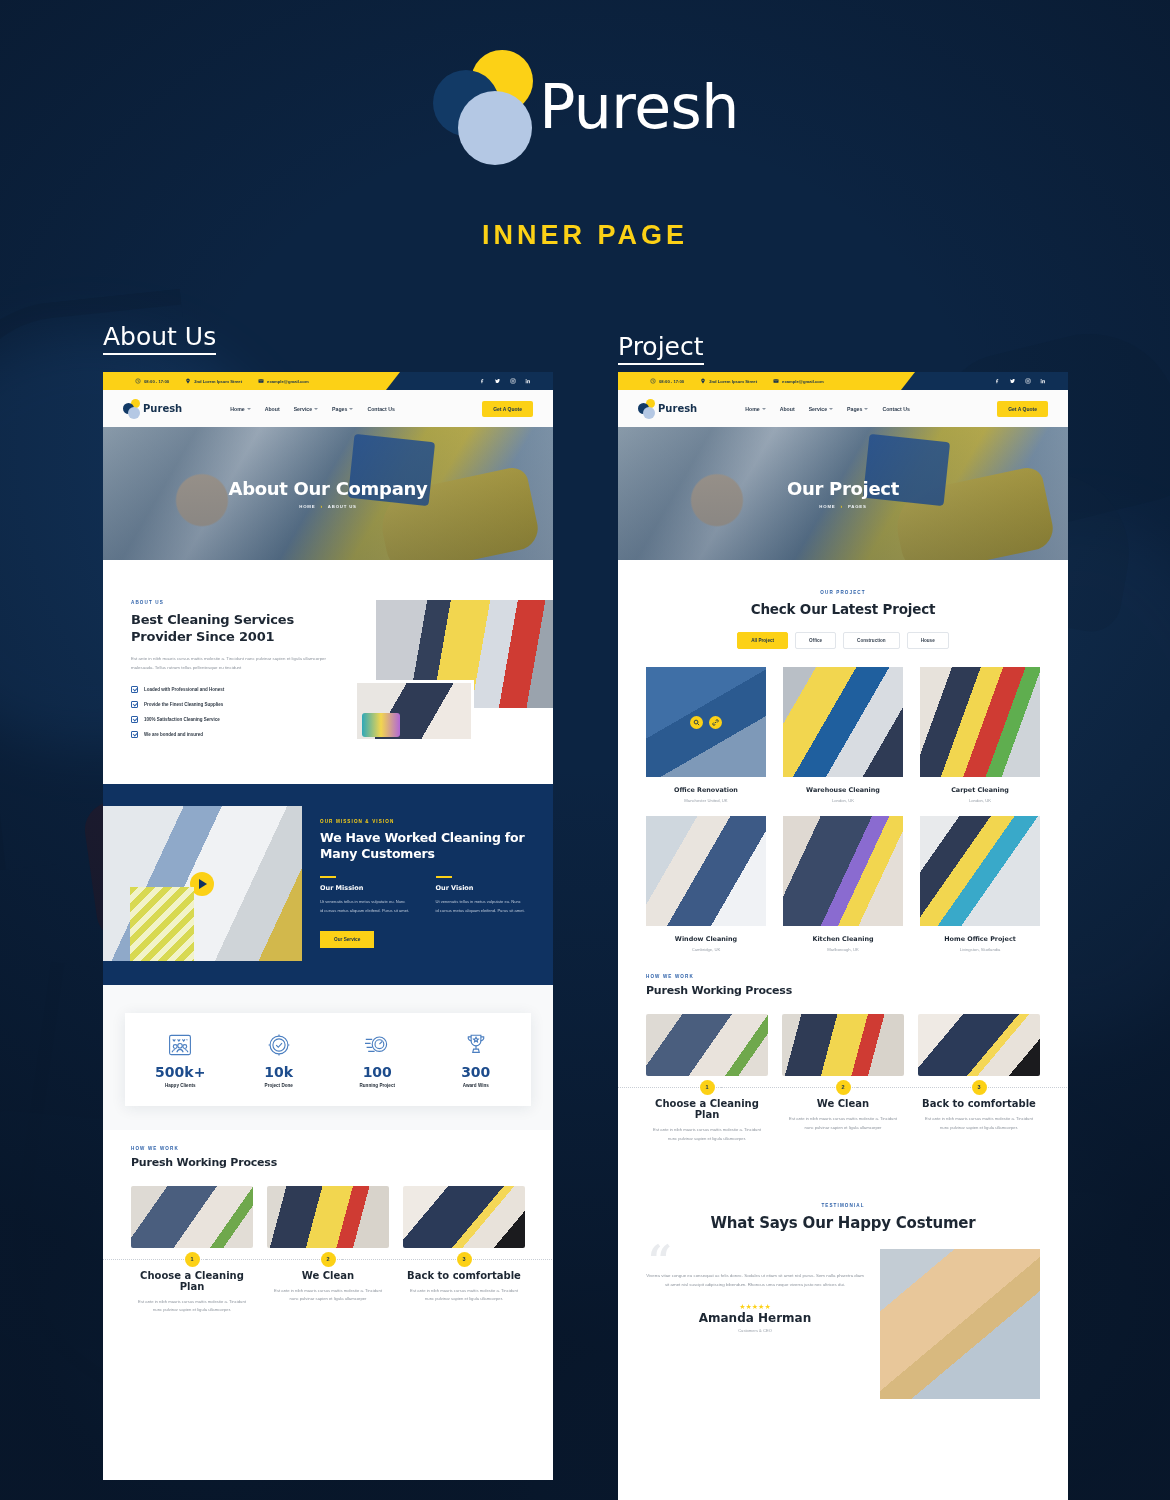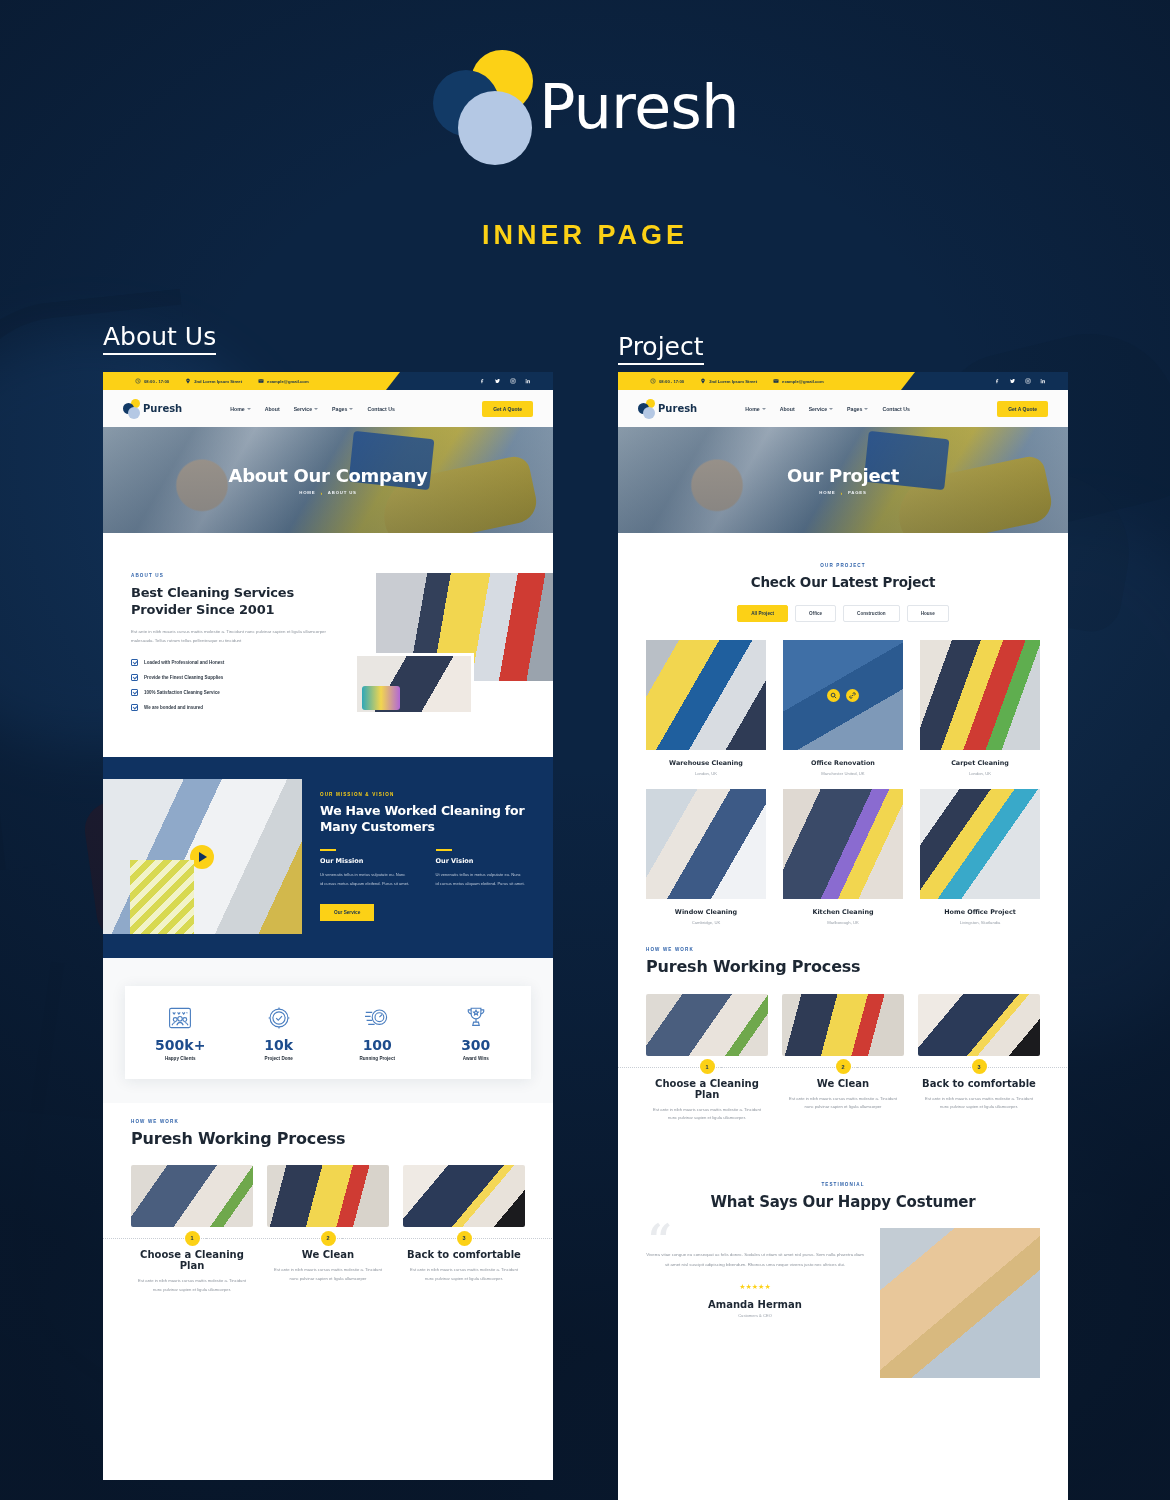--- a/index.html
+++ b/index.html
@@ -111,21 +111,21 @@
   .nl-text { font-size:10px; font-weight:700; color:#16314e; font-family:"DejaVu Sans", sans-serif; }
   .nav-menu { display:flex; align-items:center; gap:14px; margin-left:48px; }
   .nav-menu a { font-size:5.2px; color:#2d3c4e; font-weight:600; text-decoration:none; display:flex; align-items:center; gap:2px; }
   .caret { width:0;height:0;border-left:2px solid transparent;border-right:2px solid transparent;border-top:2.4px solid #8a94a0; }
   .quote-btn {
     margin-left:auto; background:#fcd116; color:#16314e; font-size:5px; font-weight:700;
     padding:5px 11px; border:none; border-radius:2px; cursor:pointer;
   }
 
   
-  .hero { position:relative; height:106px; overflow:hidden; }
+  .hero { position:relative; height:133px; overflow:hidden; }
   .hero .photo { position:absolute; inset:0; }
   .hero .ov { position:absolute; inset:0; background:linear-gradient(180deg, rgba(12,40,72,.28), rgba(12,40,72,.42)); }
   .hero .inner { position:absolute; inset:0; display:flex; flex-direction:column; align-items:center; justify-content:center; }
   .hero h1 { color:#fff; font-size:18px; font-weight:600; font-family:"DejaVu Sans", sans-serif; letter-spacing:-.3px; }
   .crumbs { margin-top:4px; display:flex; align-items:center; gap:5px; color:#f2f5f9; font-size:4.3px; letter-spacing:.8px; font-weight:600; }
   .crumbs .sep { color:#fcd116; font-size:5px; }
 
   
   .photo-hero {
     background:
@@ -191,21 +191,21 @@
     display:flex; padding:18px 6px;
   }
   .stat { flex:1; text-align:center; }
   .stat .icn { height:28px; display:flex; align-items:center; justify-content:center; margin-bottom:6px; }
   .stat .num { font-size:14px; font-weight:700; color:#1d4c8c; font-family:"DejaVu Sans", sans-serif; line-height:1; }
   .stat .lbl { font-size:4.6px; font-weight:700; color:#1d2733; margin-top:4px; }
 
   
   .process { padding:16px 28px 34px; background:#fff; }
   .process .eyebrow { margin-bottom:5px; }
-  .process .h2 { margin-bottom:16px; font-size:16px; }
+  .process .h2 { margin-bottom:16px; font-size:11px; }
   .proc-grid { display:flex; gap:14px; }
   .proc-col { flex:1; text-align:center; }
   .proc-img { width:100%; height:62px; background:#ccc; border-radius:2px; overflow:hidden; }
   .img-couple { background:linear-gradient(125deg,#dedad4 0 22%, #4a5e7e 22% 52%, #e9e3dc 52% 74%, #6fa84c 74% 82%, #e2ddd6 82% 100%); }
   .img-mop { background:linear-gradient(105deg,#ddd9d2 0 14%, #2f3b55 14% 40%, #f2d64f 40% 62%, #cf3b33 62% 74%, #d8d3cb 74% 100%); }
   .img-sofa { background:linear-gradient(130deg,#efeae4 0 26%, #2b3a58 26% 58%, #f4d756 58% 64%, #e8e2da 64% 82%, #1b1b1e 82% 100%); }
   .step-rail { position:relative; height:22px; display:flex; align-items:center; justify-content:center; }
   .step-rail:before {
     content:''; position:absolute; left:-50%; right:-50%; top:50%; height:0;
     border-top:1px dotted #c9ced5;
@@ -239,21 +239,21 @@
   .proj-card .loc { margin-top:4px; font-size:4.2px; color:#9aa1aa; }
 
   .testi { text-align:center; padding:26px 28px 0; }
   .testi .eyebrow { margin-bottom:6px; }
   .testi .h2 { font-size:15px; }
   .testi-body { display:flex; gap:16px; padding:16px 28px 0; align-items:flex-start; }
   .testi-left { flex:1; text-align:center; position:relative; padding-top:22px; }
   .qmark { position:absolute; left:2px; top:0; font-size:42px; line-height:.6; color:#e9ebee; font-family:"DejaVu Serif", serif; font-weight:700;}
   .testi-left p { font-size:4.4px; line-height:2.1; color:#8c939c; position:relative; }
   .stars { margin-top:14px; display:flex; justify-content:center; gap:2px; color:#fcd116; font-size:7px; }
-  .testi-name { margin-top:8px; font-size:10px; font-weight:700; color:#1d2733; font-family:"DejaVu Sans", sans-serif;}
+  .testi-name { font-size:12px; font-weight:700; color:#1d2733; font-family:"DejaVu Sans", sans-serif;}
   .testi-role { margin-top:3px; font-size:4.1px; color:#9aa1aa; }
   .testi-img { width:160px; height:150px; background:linear-gradient(140deg,#c3ccd4 0 22%, #e8c79a 22% 50%, #d8b97f 50% 62%, #b9c6d2 62% 100%); flex:none;}
 </style>
 </head>
 <body>
 
 <div class="bg-wrap">
   <div class="bg-base"></div>
   <div class="blob b1"></div>
   <div class="blob b2"></div>
@@ -608,25 +608,20 @@
     <div class="filters">
       <button class="filt active">All Project</button>
       <button class="filt">Office</button>
       <button class="filt">Construction</button>
       <button class="filt">House</button>
     </div>
   </div>
 
   <div class="proj-grid">
     <div class="proj-card">
-      <div class="proj-thumb pt-1"></div>
-      <h4>Warehouse Cleaning</h4>
-      <div class="loc">London, UK</div>
-    </div>
-    <div class="proj-card">
       <div class="proj-thumb pt-2">
         <div class="pt-ovl">
           <span class="pt-btn">
             <svg width="7" height="7" viewBox="0 0 24 24" fill="none" stroke="#16314e" stroke-width="3">
                 <circle cx="10.5" cy="10.5" r="6.5"></circle>
                 <path d="M15.5 15.5L21 21"></path>
               </svg>
           </span>
           <span class="pt-btn">
             <svg width="7" height="7" viewBox="0 0 24 24" fill="none" stroke="#16314e" stroke-width="3">
@@ -634,20 +629,25 @@
                 <path d="M12 6.5l2-2a4 4 0 115.5 5.5l-2 2"></path>
                 <path d="M12 17.5l-2 2a4 4 0 11-5.5-5.5l2-2"></path>
               </svg>
           </span>
         </div>
       </div>
       <h4>Office Renovation</h4>
       <div class="loc">Manchester United, UK</div>
     </div>
     <div class="proj-card">
+      <div class="proj-thumb pt-1"></div>
+      <h4>Warehouse Cleaning</h4>
+      <div class="loc">London, UK</div>
+    </div>
+    <div class="proj-card">
       <div class="proj-thumb pt-3"></div>
       <h4>Carpet Cleaning</h4>
       <div class="loc">London, UK</div>
     </div>
     <div class="proj-card">
       <div class="proj-thumb pt-4"></div>
       <h4>Window Cleaning</h4>
       <div class="loc">Cambridge, UK</div>
     </div>
     <div class="proj-card">

